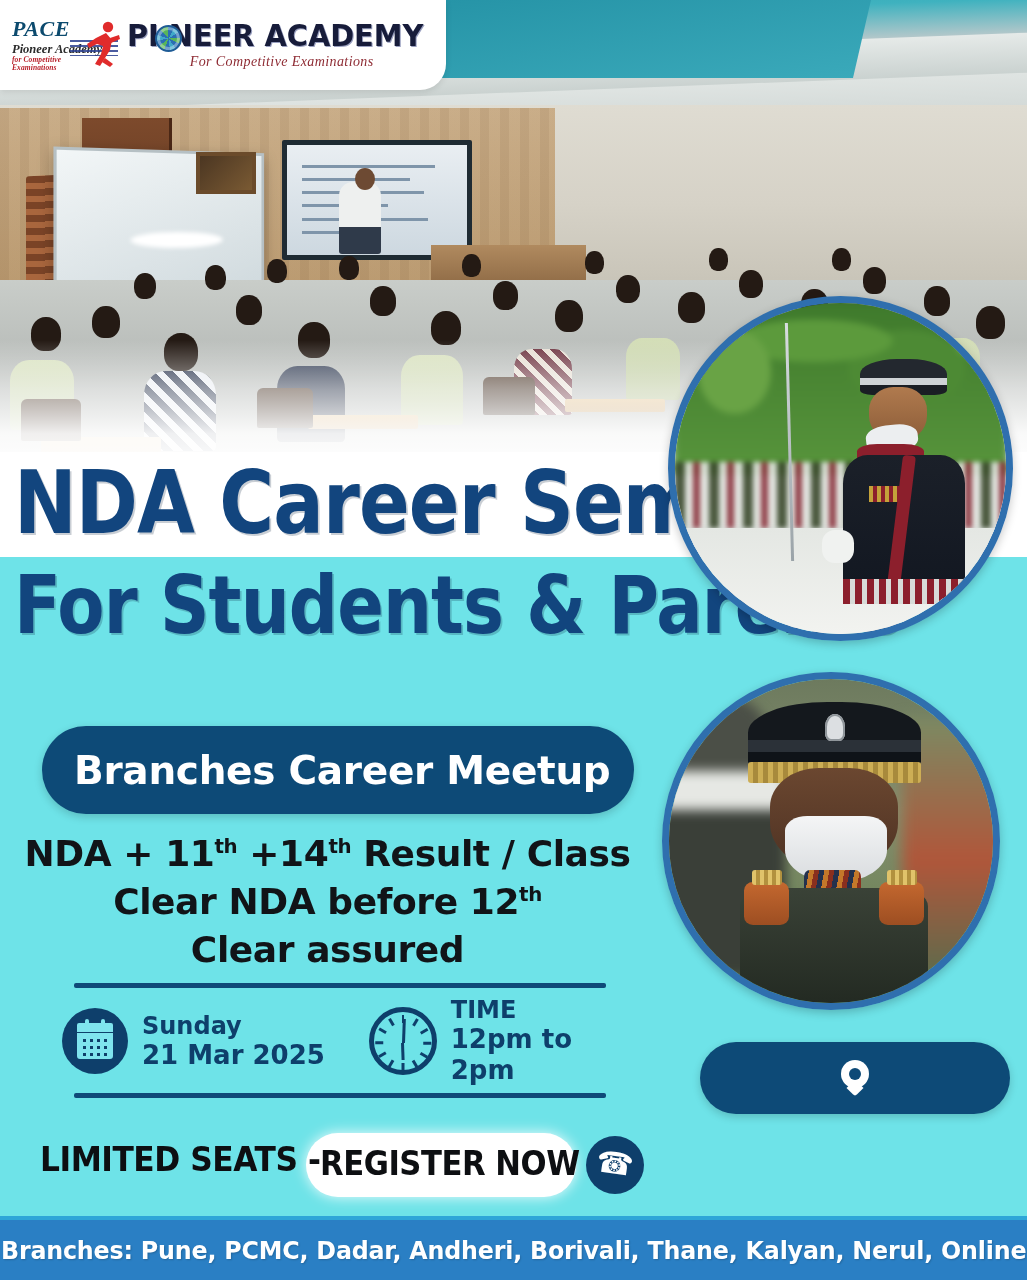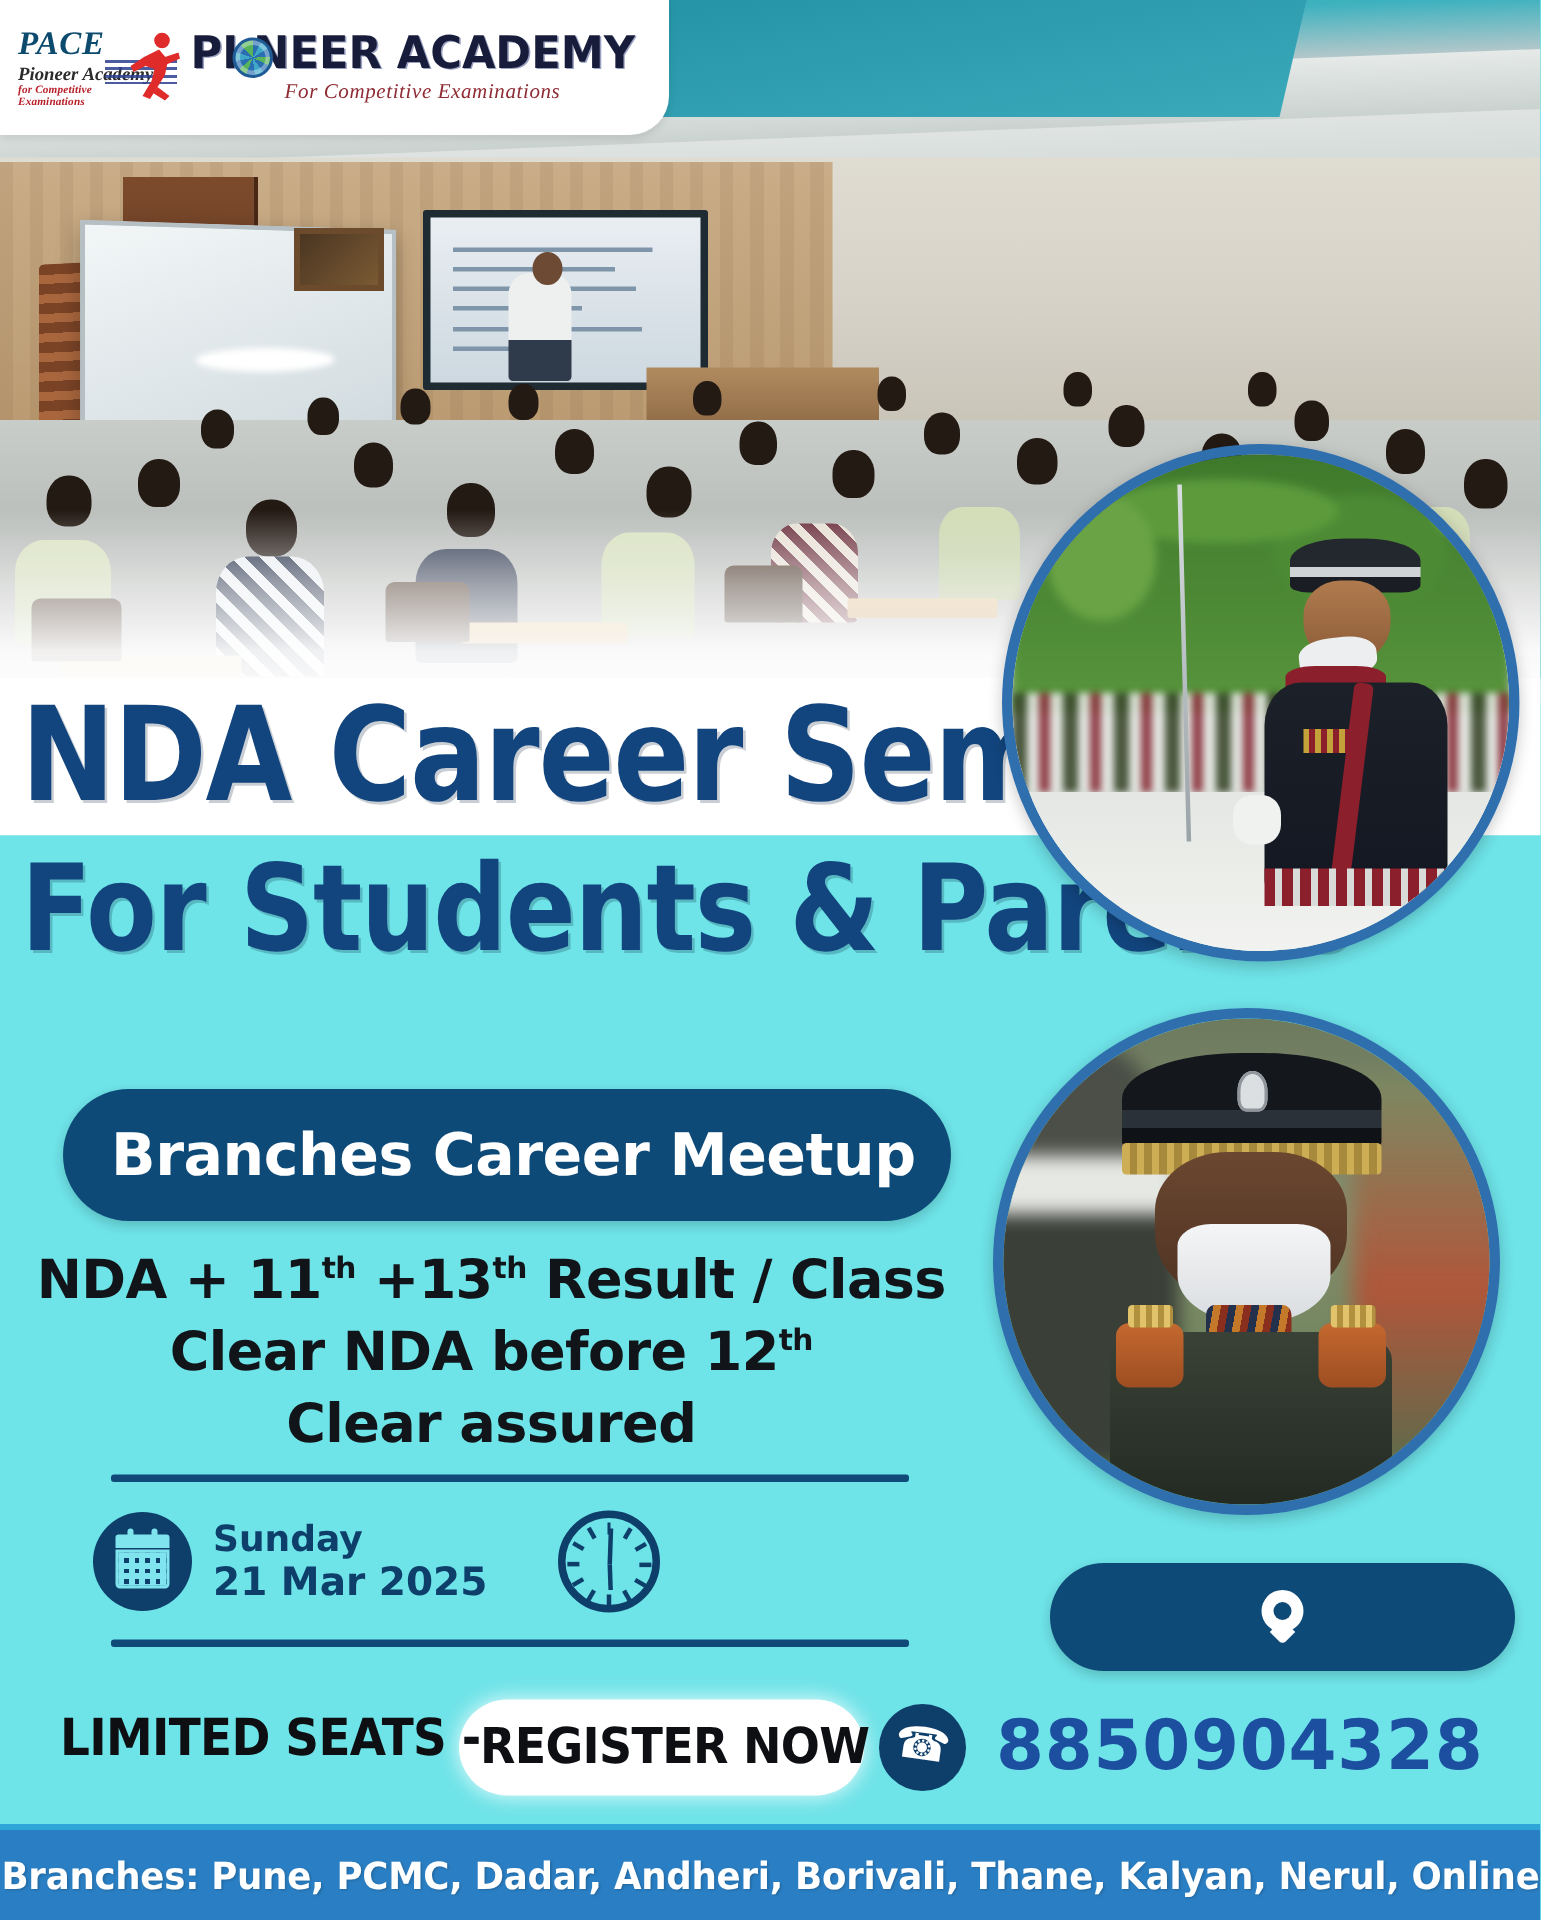--- a/index.html
+++ b/index.html
@@ -604,21 +604,21 @@
       <div class="c2-pip-l"></div>
       <div class="c2-pip-r"></div>
     </div>
   </div>
 
   <div class="meetup-pill">
     <span class="meetup-text">Branches Career Meetup</span>
   </div>
 
   <div class="course-lines">
-    <div class="course-line"><span>NDA + 11</span><sup>th</sup><span> +13</span><sup>th</sup><span> Result / Class</span></div>
+    <div class="course-line"><span>NDA + 11</span><sup>th</sup><span> +14</span><sup>th</sup><span> Result / Class</span></div>
     <div class="course-line"><span>Clear  NDA before 12</span><sup>th</sup></div>
     <div class="course-line">Clear assured</div>
   </div>
 
   <div class="rule rule-top"></div>
 
   <div class="dt-row">
     <div class="dt-item date">
       <div class="cal-circle">
         <div class="cal-glyph">
@@ -643,37 +643,40 @@
         <div class="clock-tick" style="transform:rotate(150deg)"></div>
         <div class="clock-tick" style="transform:rotate(180deg)"></div>
         <div class="clock-tick" style="transform:rotate(210deg)"></div>
         <div class="clock-tick" style="transform:rotate(240deg)"></div>
         <div class="clock-tick" style="transform:rotate(270deg)"></div>
         <div class="clock-tick" style="transform:rotate(300deg)"></div>
         <div class="clock-tick" style="transform:rotate(330deg)"></div>
         <div class="clock-hand-m"></div>
         <div class="clock-hand-h"></div>
       </div>
+      <div class="dt-text">
+        <div class="dt-l1">TIME</div>
+        <div class="dt-l2">12pm to 2pm</div>
+      </div>
     </div>
   </div>
 
   <div class="rule rule-bottom"></div>
 
   <div class="kalyan-pill">
     <div class="pin-icon">
         <div class="pin-hole"></div>
       </div>
   </div>
 
   <div class="cta-white-pill"></div>
   <div class="cta-limited">LIMITED SEATS -</div>
   <div class="cta-register">REGISTER NOW</div>
   <div class="phone-circle">
     <div class="phone-glyph"></div>
   </div>
-  <div class="cta-phone">8850904328</div>
 
   <div class="footer-line"></div>
   <div class="footer">
     <span class="footer-text">Branches: Pune, PCMC, Dadar, Andheri, Borivali, Thane, Kalyan, Nerul, Online</span>
   </div>
 
 </div>
 
 </body></html>

